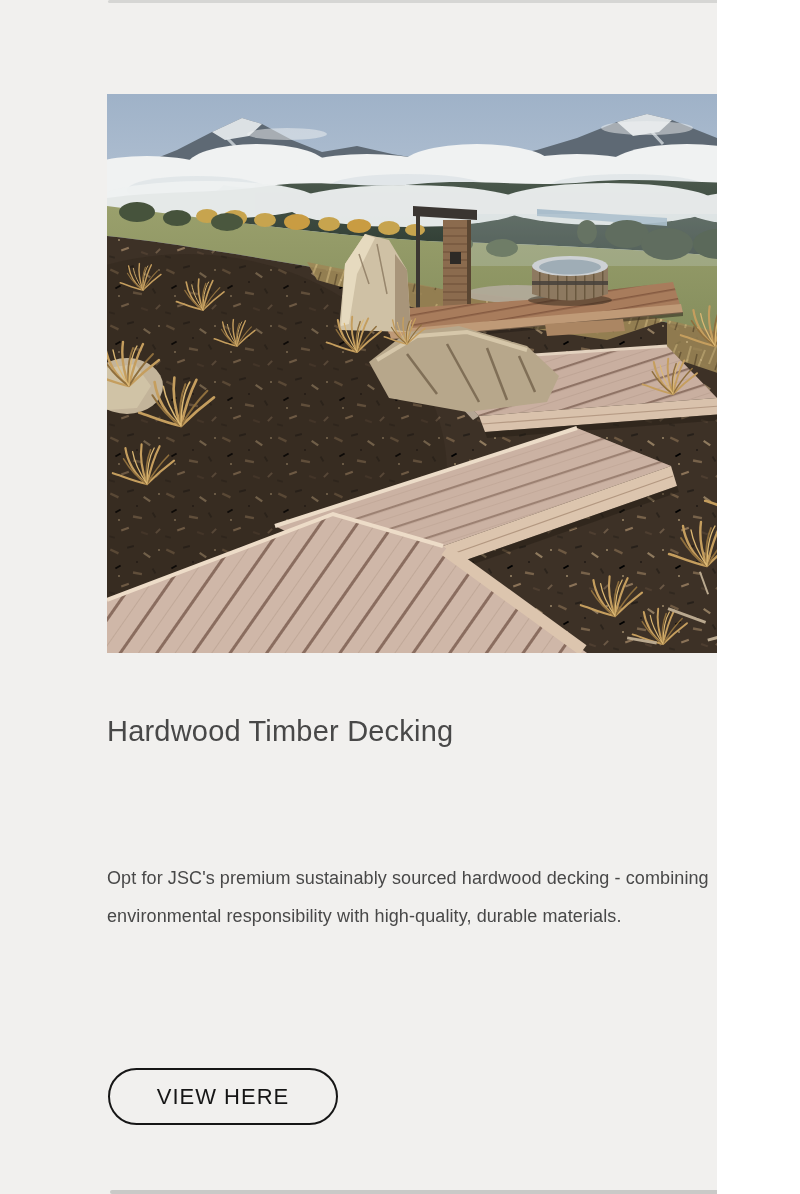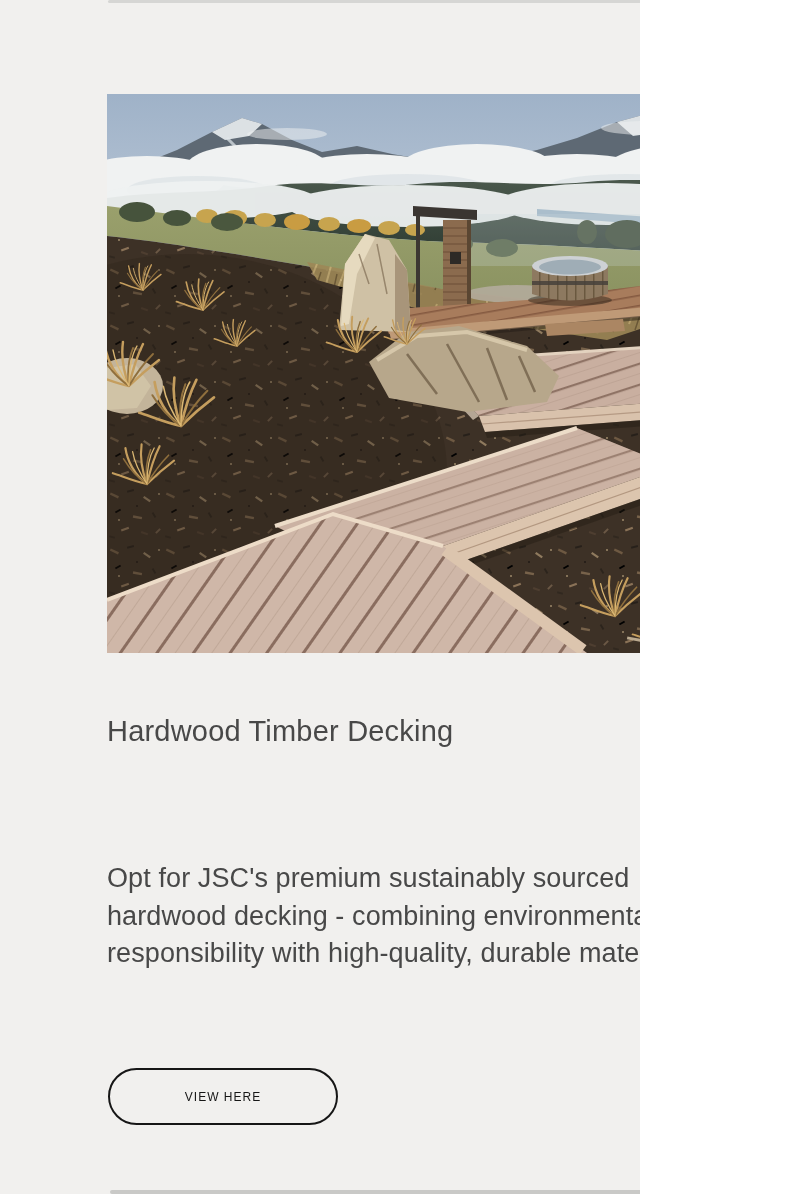--- a/index.html
+++ b/index.html
@@ -1,27 +1,27 @@
 <!DOCTYPE html>
 <html><head>
 <meta charset="utf-8">
 <style>
   html,body{margin:0;padding:0;}
   body{font-family:"Liberation Sans","DejaVu Sans",sans-serif;}
-  .page{position:relative;width:640px;height:1194px;background:#f1f0ee;overflow:hidden;}
+  .page{position:relative;width:717px;height:1194px;background:#f1f0ee;overflow:hidden;}
   .strip{position:absolute;background:#d6d6d4;}
   .strip.top{left:108px;top:0;width:692px;height:3px;border-radius:2px 0 0 2px;}
   .strip.bottom{left:110px;top:1190px;width:690px;height:4px;background:#c9c9c7;border-radius:2px 0 0 2px;}
   .hero{position:absolute;left:107px;top:94px;width:674px;height:559px;display:block;overflow:hidden;background:#aebfd2;}
   .hero svg{display:block;width:674px;height:559px;}
   .headline{position:absolute;left:107px;top:712px;margin:0;font-size:29px;line-height:38px;font-weight:400;color:#484848;letter-spacing:.2px;}
   .headline span{display:block;}
-  .body-copy{position:absolute;left:107px;top:860px;width:648px;margin:0;font-size:27px;line-height:37.5px;font-weight:400;color:#484848;letter-spacing:.1px;}
+  .body-copy{position:absolute;left:107px;top:860px;width:648px;margin:0;font-size:18px;line-height:37.5px;font-weight:400;color:#484848;letter-spacing:.1px;}
   .cta{position:absolute;left:108px;top:1068px;width:230px;height:57px;border:2px solid #161616;border-radius:29px;box-sizing:border-box;display:flex;align-items:center;justify-content:center;text-decoration:none;background:transparent;cursor:pointer;}
-  .cta span{font-size:12px;letter-spacing:1px;color:#161616;}
+  .cta span{font-size:22px;letter-spacing:1px;color:#161616;}
 </style>
 </head>
 <body>
 
 <div class="page">
 
   <div class="strip top"></div>
 
   <a class="hero" href="#" aria-label="Hardwood timber deck platforms zigzagging through a tussock-grass landscape with boulders, an outdoor timber shower, a round wooden hot tub, and cloud-wrapped mountains behind a lake">
     <svg viewBox="0 0 674 559" preserveAspectRatio="none">

